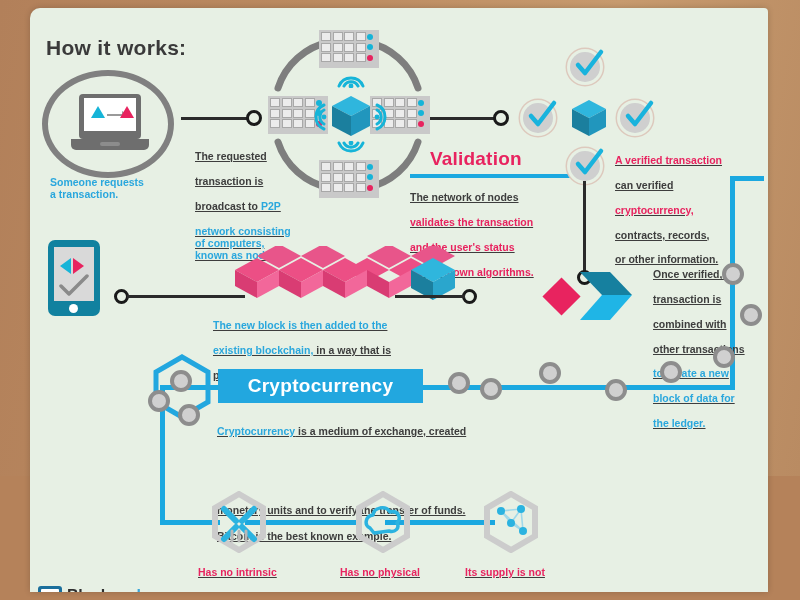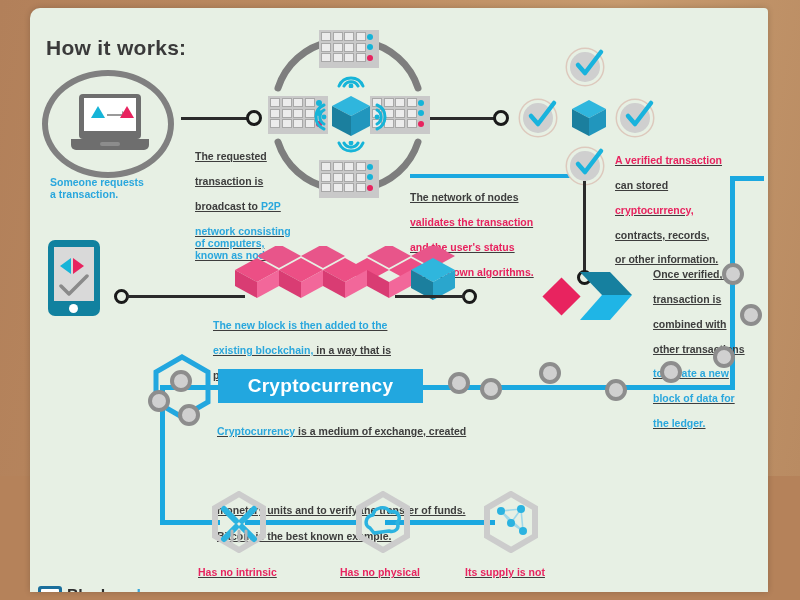--- a/index.html
+++ b/index.html
@@ -276,20 +276,21 @@
       </svg>
       <svg class="lyr" style="left:344px;top:94px;" width="20" height="30">
         <path d="M3,3 A13,13 0 0 1 3,27" stroke="#16b4d8" stroke-width="3" fill="none" stroke-linecap="round"></path>
         <path d="M3,8 A8,8 0 0 1 3,22" stroke="#16b4d8" stroke-width="3" fill="none" stroke-linecap="round"></path>
         <circle cx="3" cy="15" r="2.4" fill="#16b4d8"></circle>
       </svg>
 
       <div class="line-dark" style="left:400px;top:109px;width:66px;height:3px;"></div>
       <div class="ring" style="left:463px;top:102px;width:16px;height:16px;"></div>
 
+      <div class="txt t-validation" style="left:400px;top:140px;">Validation</div>
       <div class="rule-cyan" style="left:380px;top:166px;width:165px;"></div>
       <div class="txt t-body" style="left:380px;top:171px;">
         <span>The network of nodes</span><br>
         <span class="hl-pink">validates the transaction</span><br>
         <span class="hl-pink">and the user's status</span><br>
         <span class="hl-pink">using known algorithms.</span>
       </div>
 
       <div class="check-circle" style="left:540px;top:44px;width:30px;height:30px;"></div>
       <svg class="lyr" style="left:542px;top:40px;" width="34" height="34">
@@ -312,21 +313,21 @@
       </svg>
 
       <svg class="lyr" style="left:540px;top:90px;" width="38" height="40">
         <polygon points="19,2 36,11 19,20 2,11" fill="#2fb6dd"></polygon>
         <polygon points="2,11 19,20 19,38 2,29" fill="#1b7f9e"></polygon>
         <polygon points="36,11 36,29 19,38 19,20" fill="#2196bd"></polygon>
       </svg>
 
       <div class="txt t-body" style="left:585px;top:134px;width:150px;">
         <span class="hl-pink">A verified transaction</span><br>
-        <span>can stored</span><br>
+        <span>can verified</span><br>
         <span class="hl-pink">cryptocurrency,</span><br>
         <span>contracts, records,</span><br>
         <span>or other information.</span>
       </div>
 
       <div class="line-dark" style="left:553px;top:173px;width:3px;height:95px;"></div>
       <div class="ring" style="left:547px;top:262px;width:15px;height:15px;"></div>
 
       <div class="line-cyan" style="left:700px;top:168px;width:34px;height:5px;"></div>
       <div class="line-cyan" style="left:700px;top:168px;width:5px;height:212px;"></div>

